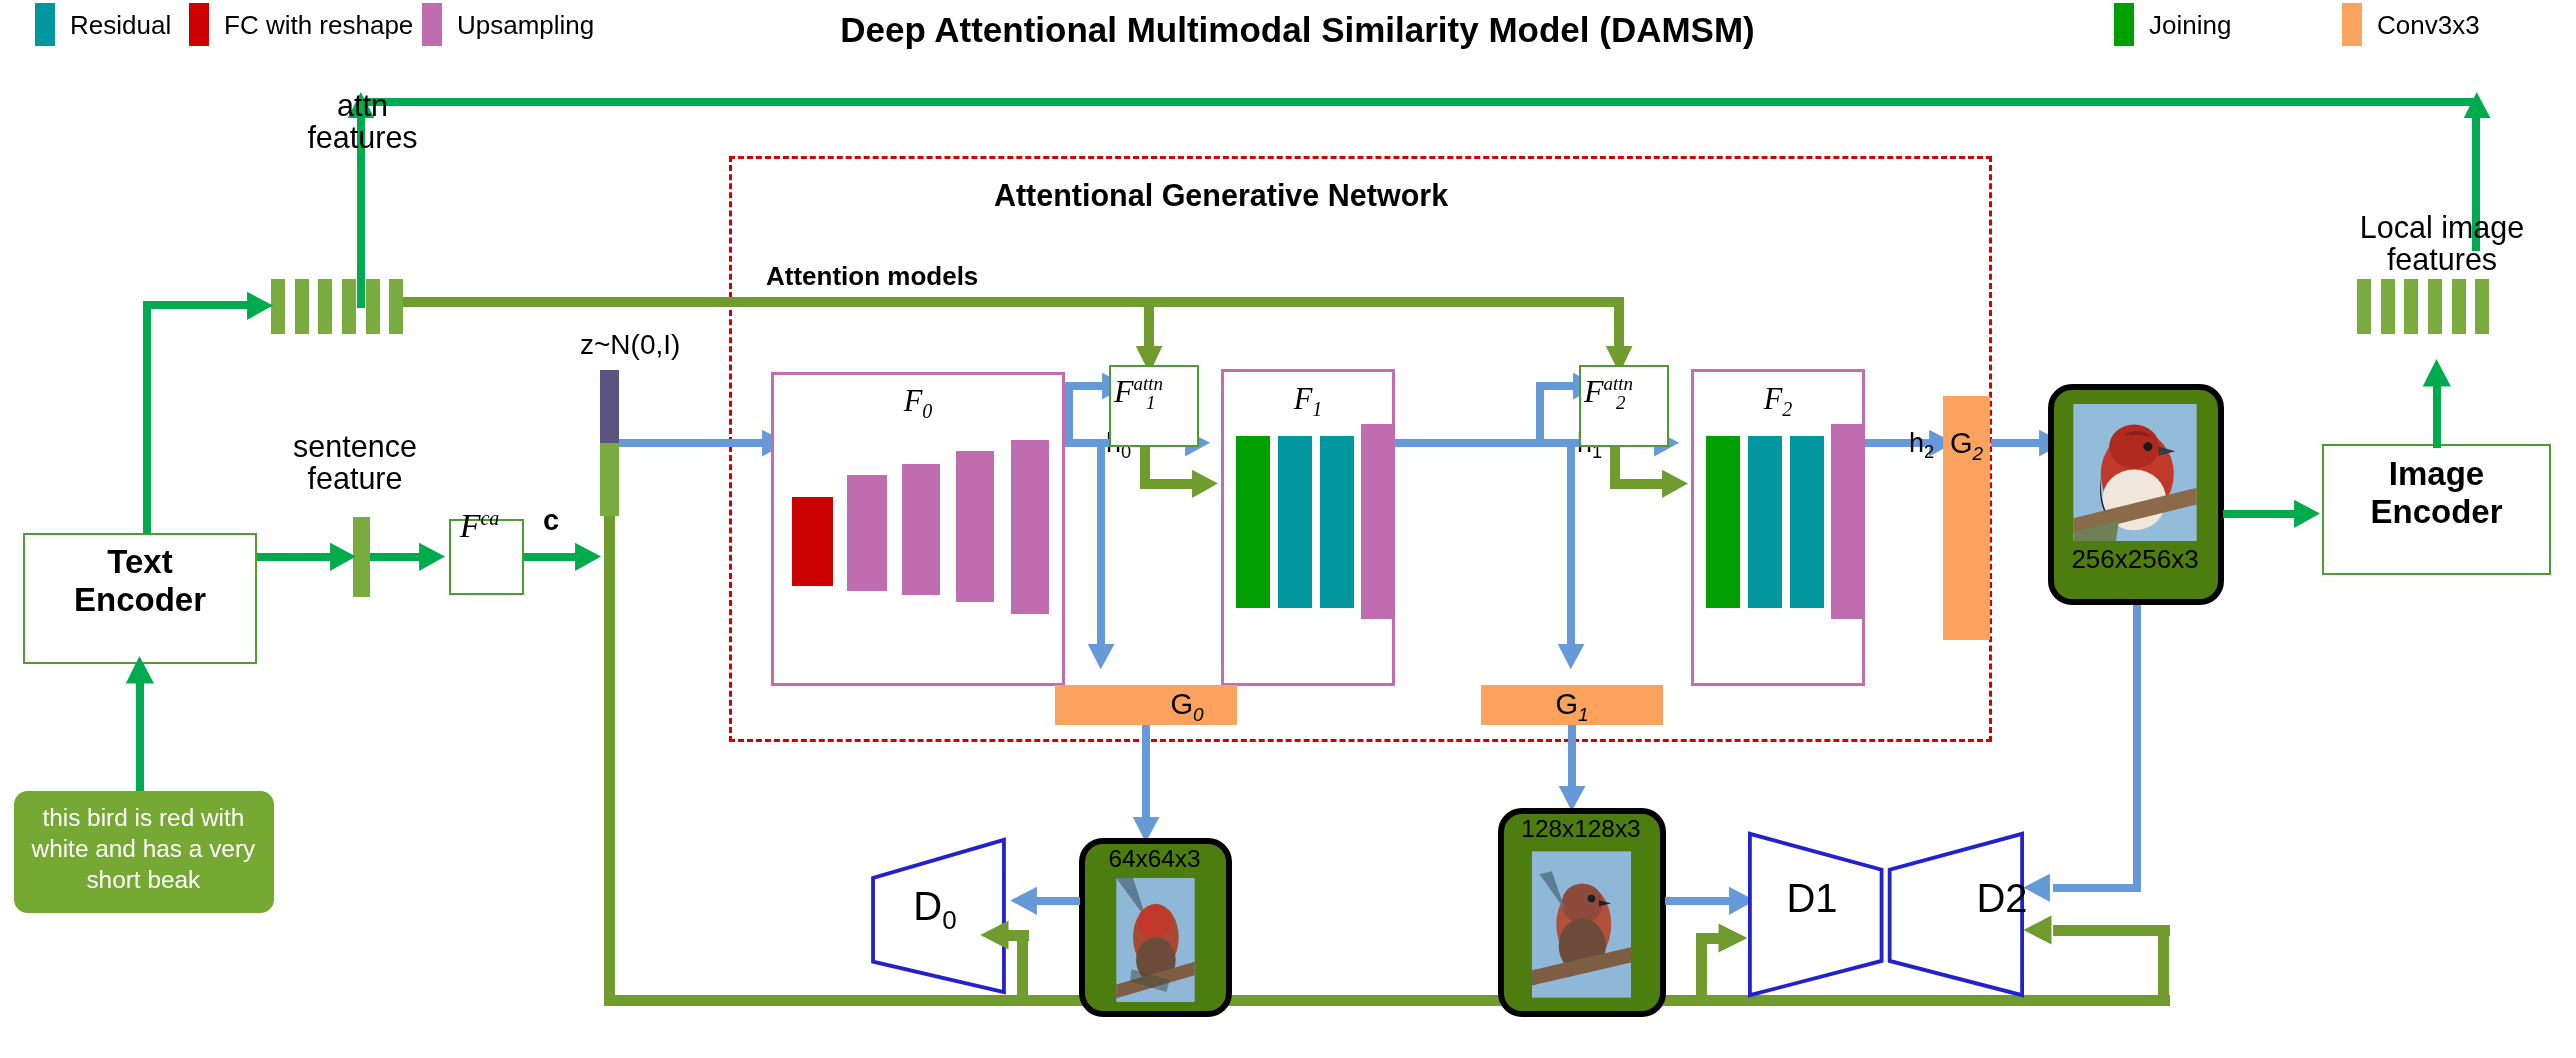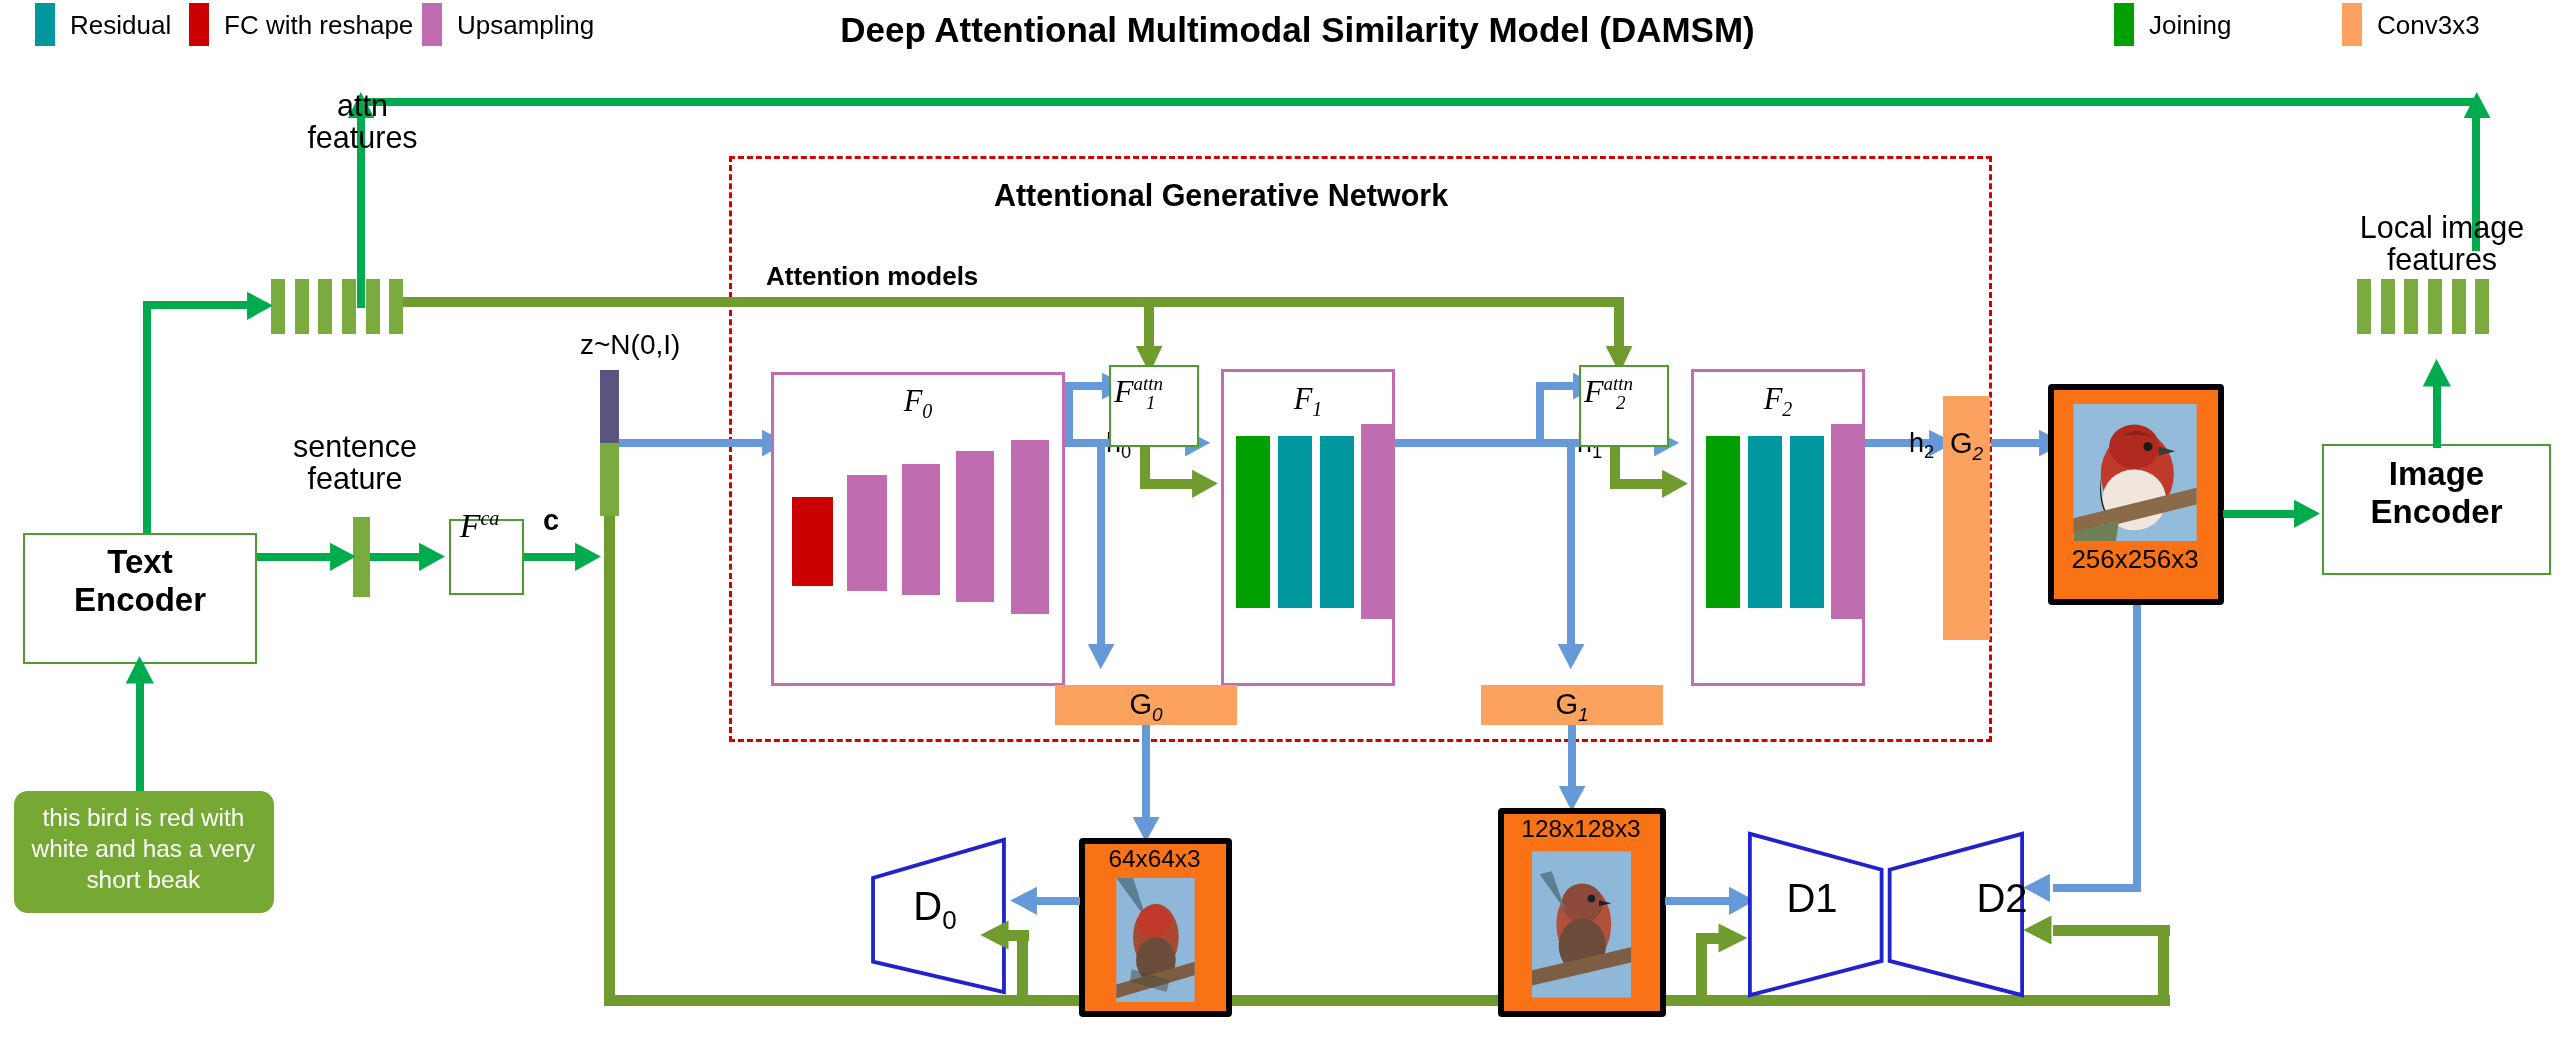--- a/index.html
+++ b/index.html
@@ -10,21 +10,21 @@
   .bold{font-weight:bold;}
   .ctr{text-align:center;}
   .bar{position:absolute;}
   
   .legend-sw{position:absolute;width:20px;height:43px;}
   .legend-txt{position:absolute;font-size:26px;color:#000;white-space:nowrap;}
   
   .gbox{position:absolute;border:2.3px solid #4d9c2f;background:#fff;box-sizing:border-box;}
   .pbox{position:absolute;border:3.1px solid #c36cb0;background:#fff;box-sizing:border-box;}
   .dashbox{position:absolute;border:3.1px dashed #d40000;background:transparent;box-sizing:border-box;}
-  .imgcard{position:absolute;border:6.9px solid #000;border-radius:4px;background:#f97316;box-sizing:border-box;text-decoration:underline;}
+  .imgcard{position:absolute;border:6.9px solid #000;border-radius:24px;background:#4d7c0f;box-sizing:border-box;text-decoration:underline;}
   .capbox{position:absolute;background:#76a834;border-radius:13.7px;box-sizing:border-box;color:#fff;}
   
   .ln{position:absolute;}
   .green{background:#00ab4e;}
   .olive{background:#6f9b2f;}
   .blue{background:#6699d8;}
   svg{display:block;}
 </style>
 </head>
 <body>
@@ -250,21 +250,21 @@
   <div class="abs" style="left:1943px;top:427px;width:47px;text-align:center;font-size:29px;">
     <span>G</span><sub style="font-size:19px;font-style:italic;">2</sub>
   </div>
 
   <div class="ln blue" style="left:1991px;top:439px;width:55px;height:7.6px;"></div>
   <svg class="abs" style="left:2036px;top:429px;" width="30.5" height="29" viewBox="0 0 40 38">
     <polygon points="37,18 4,36 4,1" fill="#6699d8"></polygon>
   </svg>
 
   <div class="bar" style="left:1055px;top:685px;width:182px;height:40px;background:#fba35e;"></div>
-  <div class="abs" style="left:1055px;top:688px;width:182px;text-align:center;font-size:29px;">
+  <div class="abs" style="left:1096px;top:688px;width:182px;text-align:center;font-size:29px;">
     <span>G</span><sub style="font-size:19px;font-style:italic;">0</sub>
   </div>
   <div class="bar" style="left:1481px;top:685px;width:182px;height:40px;background:#fba35e;"></div>
   <div class="abs" style="left:1481px;top:688px;width:182px;text-align:center;font-size:29px;">
     <span>G</span><sub style="font-size:19px;font-style:italic;">1</sub>
   </div>
 
   <div class="ln blue" style="left:1142px;top:725px;width:7.6px;height:96px;"></div>
   <svg class="abs" style="left:1132px;top:814px;" width="29" height="30.5" viewBox="0 0 38 40">
     <polygon points="18,37 1,4 36,4" fill="#6699d8"></polygon>

